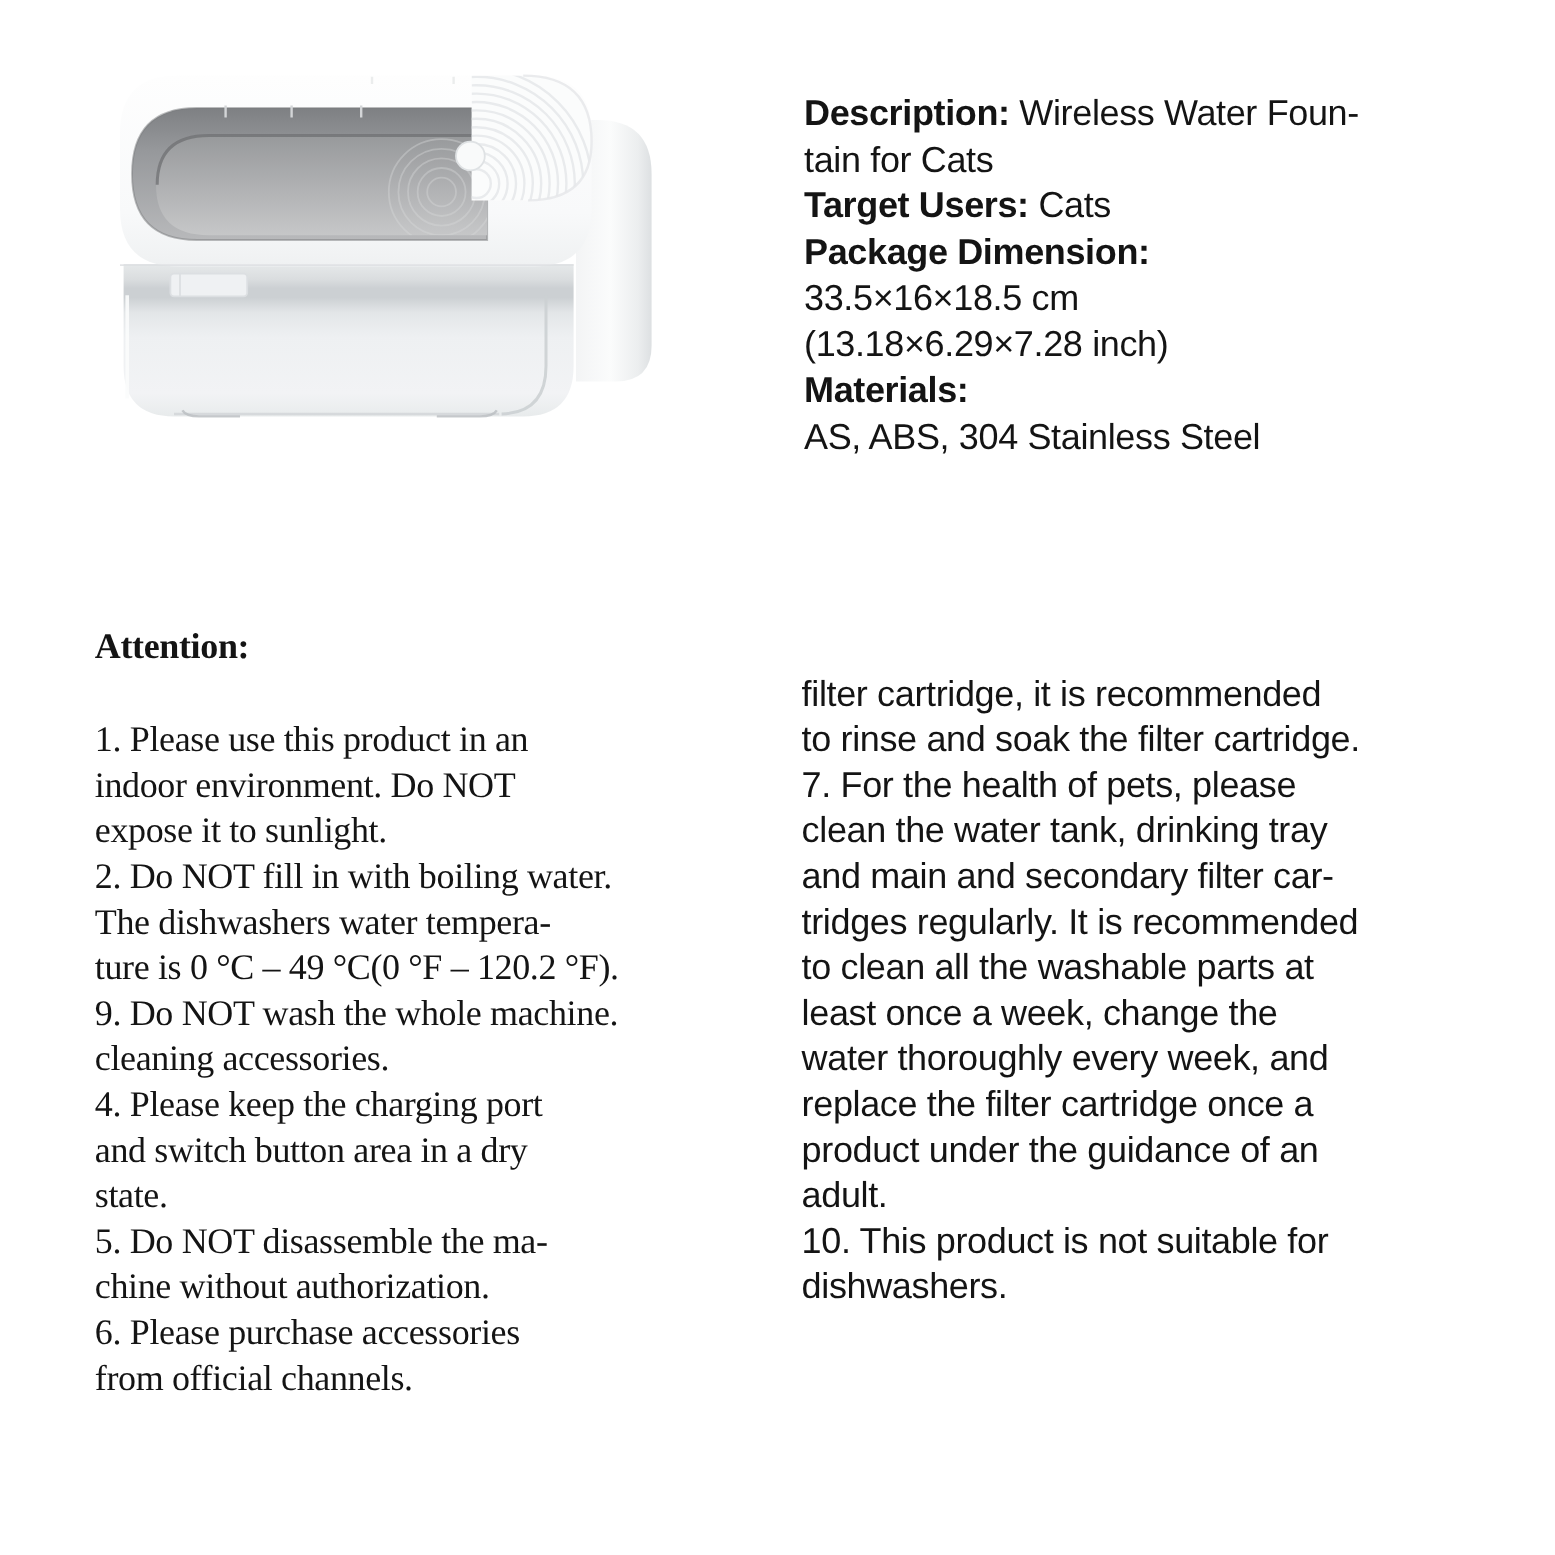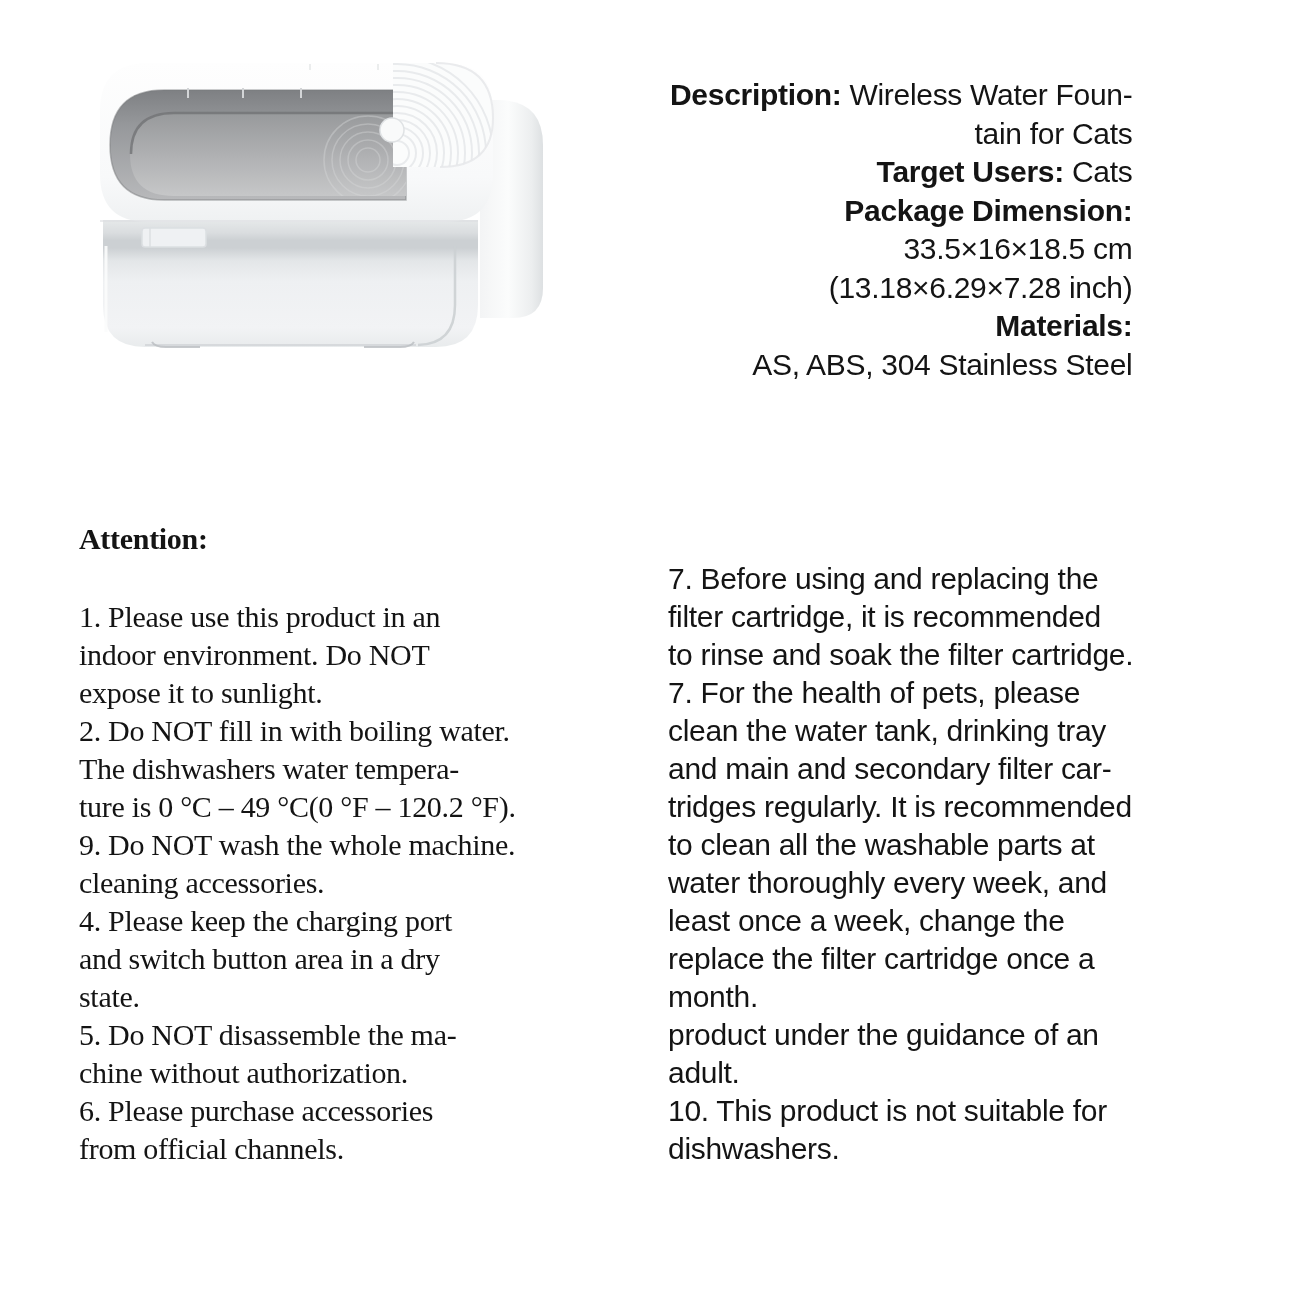--- a/index.html
+++ b/index.html
@@ -21,21 +21,21 @@
     margin: 0;
   }
   .spec {
     position: absolute;
     left: 670px;
     top: 76px;
     font-size: 30px;
     line-height: 38.5px;
     letter-spacing: -0.3px;
   }
-  .spec .line { white-space: pre; text-align: right; }
+  .spec .line { white-space: pre; }
   .spec b { font-weight: 700; }
   .attention-heading {
     position: absolute;
     left: 79px;
     top: 520px;
     margin: 0;
     font-size: 30px;
     line-height: 38px;
     font-weight: 700;
     letter-spacing: -0.3px;
@@ -181,30 +181,28 @@
       <div class="line">4. Please keep the charging port</div>
       <div class="line">and switch button area in a dry</div>
       <div class="line">state.</div>
       <div class="line">5. Do NOT disassemble the ma-</div>
       <div class="line">chine without authorization.</div>
       <div class="line">6. Please purchase accessories</div>
       <div class="line">from official channels.</div>
     </section>
 
   <section class="col col-right">
-      <div class="line">7. Before using and replacing the</div>
       <div class="line">filter cartridge, it is recommended</div>
       <div class="line">to rinse and soak the filter cartridge.</div>
       <div class="line">7. For the health of pets, please</div>
       <div class="line">clean the water tank, drinking tray</div>
       <div class="line">and main and secondary filter car-</div>
       <div class="line">tridges regularly. It is recommended</div>
       <div class="line">to clean all the washable parts at</div>
+      <div class="line">least once a week, change the</div>
       <div class="line">water thoroughly every week, and</div>
-      <div class="line">least once a week, change the</div>
       <div class="line">replace the filter cartridge once a</div>
-      <div class="line">month.</div>
       <div class="line">product under the guidance of an</div>
       <div class="line">adult.</div>
       <div class="line">10. This product is not suitable for</div>
       <div class="line">dishwashers.</div>
     </section>
 </div>
 
 </body></html>

